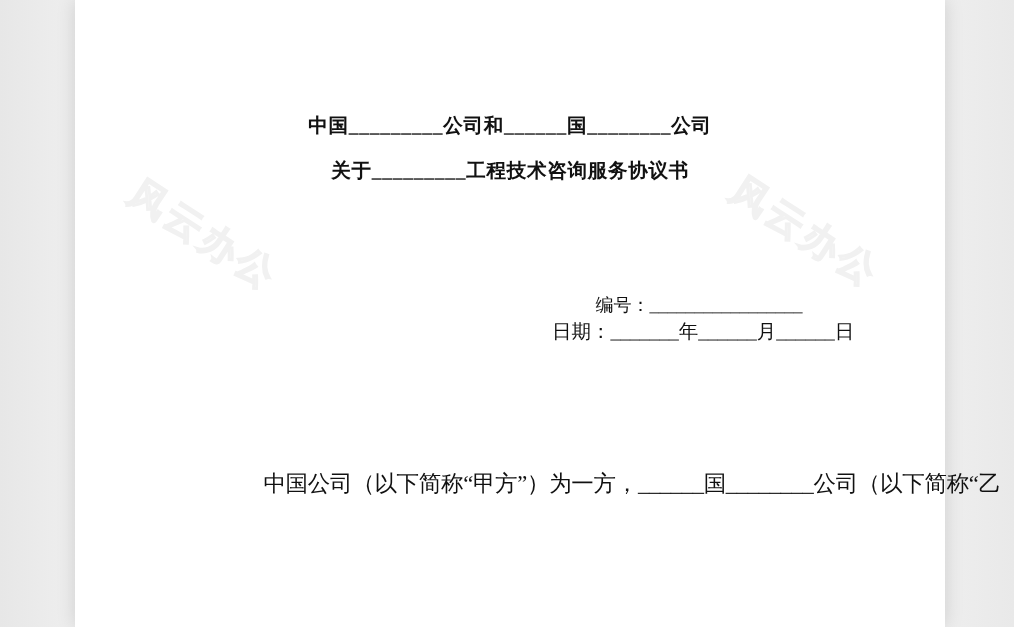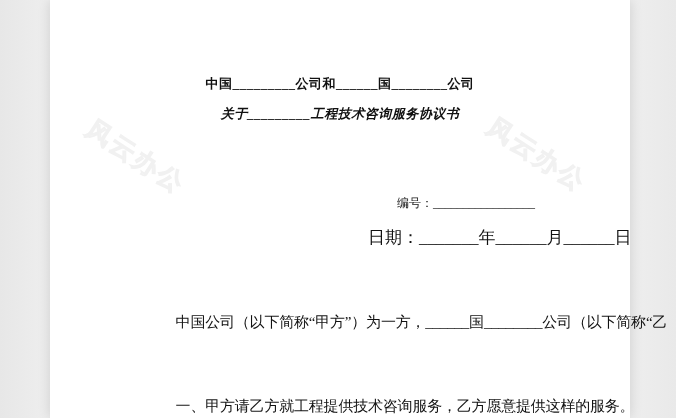--- a/index.html
+++ b/index.html
@@ -28,23 +28,23 @@
     color: #111111;
   }
   .title-line {
     left: 0; right: 0;
     text-align: center;
     font-weight: bold;
     font-size: 13px;
     letter-spacing: 0.5px;
   }
   .title-1 { top: 75px; }
-  .title-2 { top: 105px; font-style: italic; }
+  .title-2 { top: 105px; }
   .number-line { left: 347px; top: 195px; font-size: 12px; }
-  .date-line   { left: 318px; top: 226px; font-size: 17px; }
+  .date-line   { left: 318px; top: 212px; font-size: 13px; }
   .body-line { font-size: 15px; letter-spacing: -0.2px; }
   .intro-1 { left: 96px; top: 313px; }
   .intro-2 { left: 96px; top: 341px; }
   .clause-1 { left: 96px; top: 397px; }
   .wm {
     position: absolute;
     font-size: 25px;
     font-weight: bold;
     letter-spacing: 3px;
     white-space: pre;
@@ -71,16 +71,15 @@
 
     <div class="line title-line title-2">关于_________工程技术咨询服务协议书</div>
 
     <div class="line number-line">编号：_________________</div>
 
     <div class="line date-line">日期：_______年______月______日</div>
 
     <div class="line body-line intro-1">　　中国公司（以下简称“甲方”）为一方，______国________公司（以下简称“乙</div>
 
 
-    <div class="line body-line clause-1">　　一、甲方请乙方就工程提供技术咨询服务，乙方愿意提供这样的服务。</div>
 
   </div>
 </div>
 
 </body></html>

